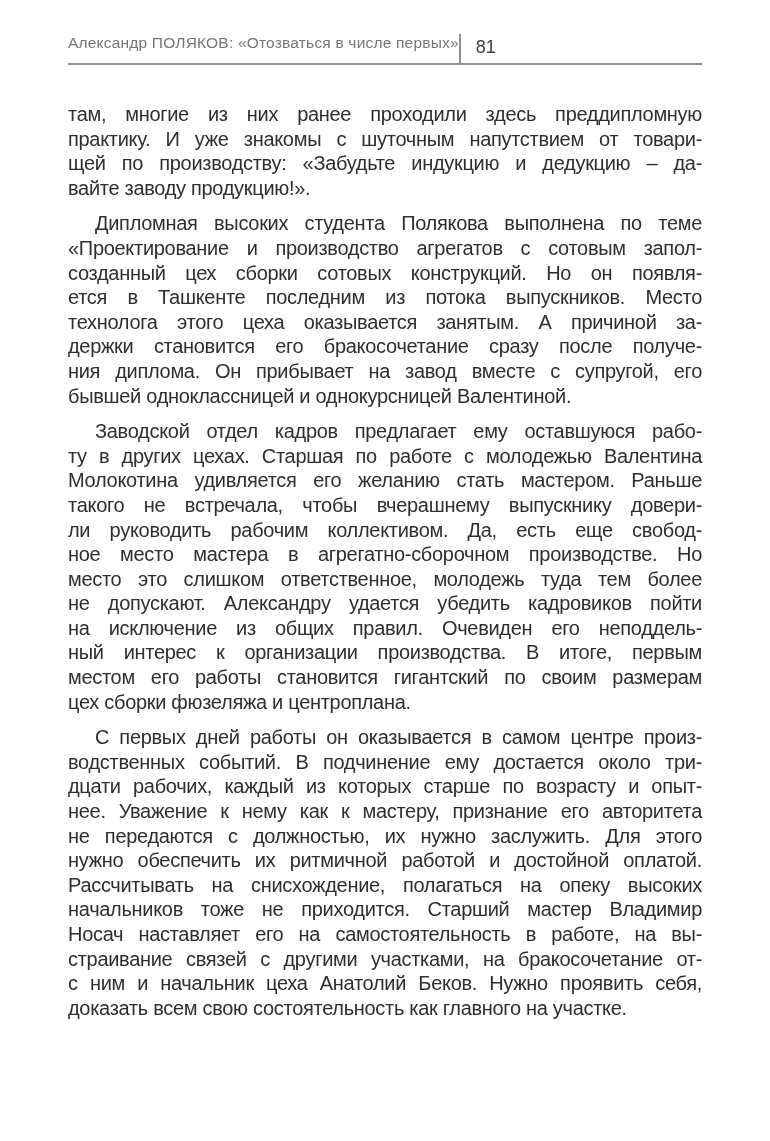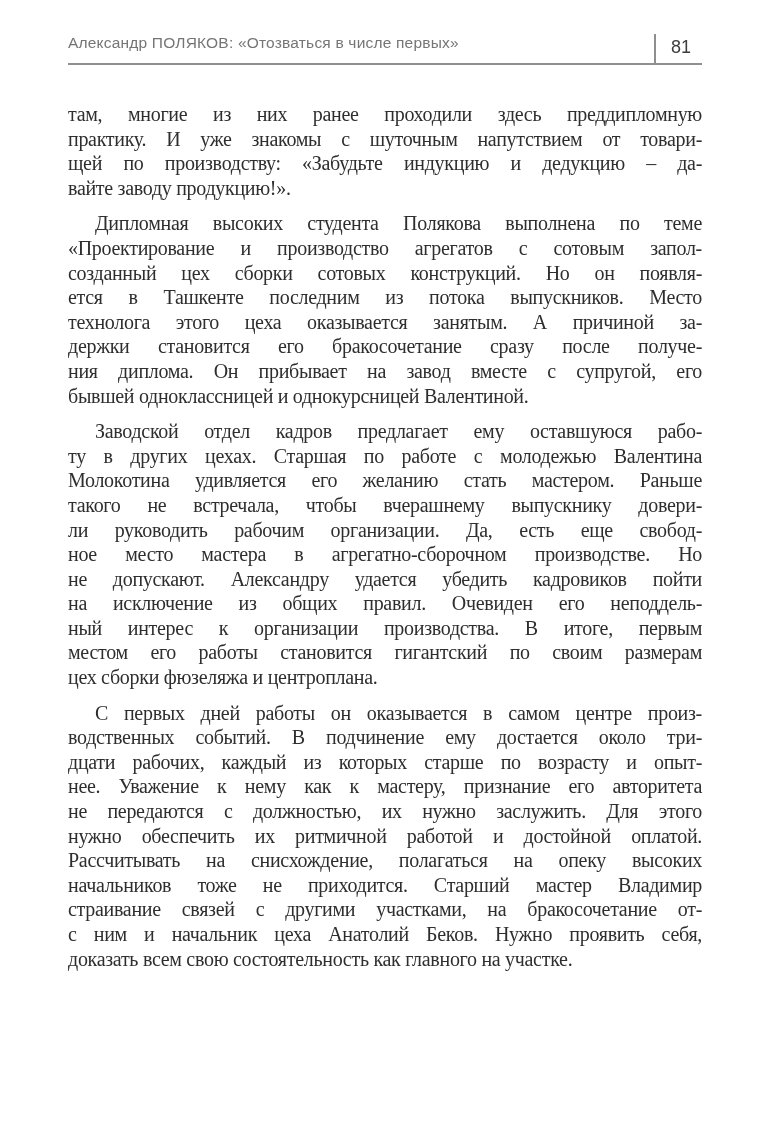--- a/index.html
+++ b/index.html
@@ -17,21 +17,21 @@
     margin:0 auto;
     font-family:"Liberation Sans","DejaVu Sans",sans-serif;
     overflow:hidden;
     position:relative;
   }
   .header{
     margin:0 68px;
     padding-top:34px;
     border-bottom:2px solid var(--rule);
     display:flex;
-    justify-content:space-between;
+    justify-content:flex-start;
     align-items:flex-end;
   }
   .header-title{
     font-size:15.5px;
     color:var(--header-text);
     letter-spacing:0.2px;
     padding-bottom:11px;
   }
   .pagenum-box{
     border-left:2px solid var(--rule);
@@ -42,21 +42,20 @@
     font-size:18px;
     color:var(--pagenum-text);
   }
   .content{
     margin:37px 68px 13px;
     width:634px;
     color:var(--body-text);
     font-size:20px;
     line-height:24.6px;
     letter-spacing:-0.3px;
-    font-family:Liberation Serif, serif;
   }
   .paragraph{margin-bottom:11px;}
   .line{
     white-space:normal;
     text-align:justify;
     text-align-last:justify;
   }
   .line.last{text-align-last:left;}
   .line.first-indent{padding-left:27px;}
 </style>
@@ -86,35 +85,37 @@
         <div class="line">технолога этого цеха оказывается занятым. А причиной за-</div>
         <div class="line">держки становится его бракосочетание сразу после получе-</div>
         <div class="line">ния диплома. Он прибывает на завод вместе с супругой, его</div>
         <div class="line last">бывшей одноклассницей и однокурсницей Валентиной.</div>
       </div>
       <div class="paragraph">
         <div class="line first-indent">Заводской отдел кадров предлагает ему оставшуюся рабо-</div>
         <div class="line">ту в других цехах. Старшая по работе с молодежью Валентина</div>
         <div class="line">Молокотина удивляется его желанию стать мастером. Раньше</div>
         <div class="line">такого не встречала, чтобы вчерашнему выпускнику довери-</div>
-        <div class="line">ли руководить рабочим организации. Да, есть еще свобод-</div>
+        <div class="line">ли руководить рабочим коллективом. Да, есть еще свобод-</div>
         <div class="line">ное место мастера в агрегатно-сборочном производстве. Но</div>
+        <div class="line">место это слишком ответственное, молодежь туда тем более</div>
         <div class="line">не допускают. Александру удается убедить кадровиков пойти</div>
         <div class="line">на исключение из общих правил. Очевиден его неподдель-</div>
         <div class="line">ный интерес к организации производства. В итоге, первым</div>
         <div class="line">местом его работы становится гигантский по своим размерам</div>
         <div class="line last">цех сборки фюзеляжа и центроплана.</div>
       </div>
       <div class="paragraph">
         <div class="line first-indent">С первых дней работы он оказывается в самом центре произ-</div>
         <div class="line">водственных событий. В подчинение ему достается около три-</div>
         <div class="line">дцати рабочих, каждый из которых старше по возрасту и опыт-</div>
         <div class="line">нее. Уважение к нему как к мастеру, признание его авторитета</div>
         <div class="line">не передаются с должностью, их нужно заслужить. Для этого</div>
         <div class="line">нужно обеспечить их ритмичной работой и достойной оплатой.</div>
         <div class="line">Рассчитывать на снисхождение, полагаться на опеку высоких</div>
         <div class="line">начальников тоже не приходится. Старший мастер Владимир</div>
+        <div class="line">Носач наставляет его на самостоятельность в работе, на вы-</div>
         <div class="line">страивание связей с другими участками, на бракосочетание от-</div>
         <div class="line">с ним и начальник цеха Анатолий Беков. Нужно проявить себя,</div>
         <div class="line last">доказать всем свою состоятельность как главного на участке.</div>
       </div>
     </div>
 </div>
 
 </body></html>

